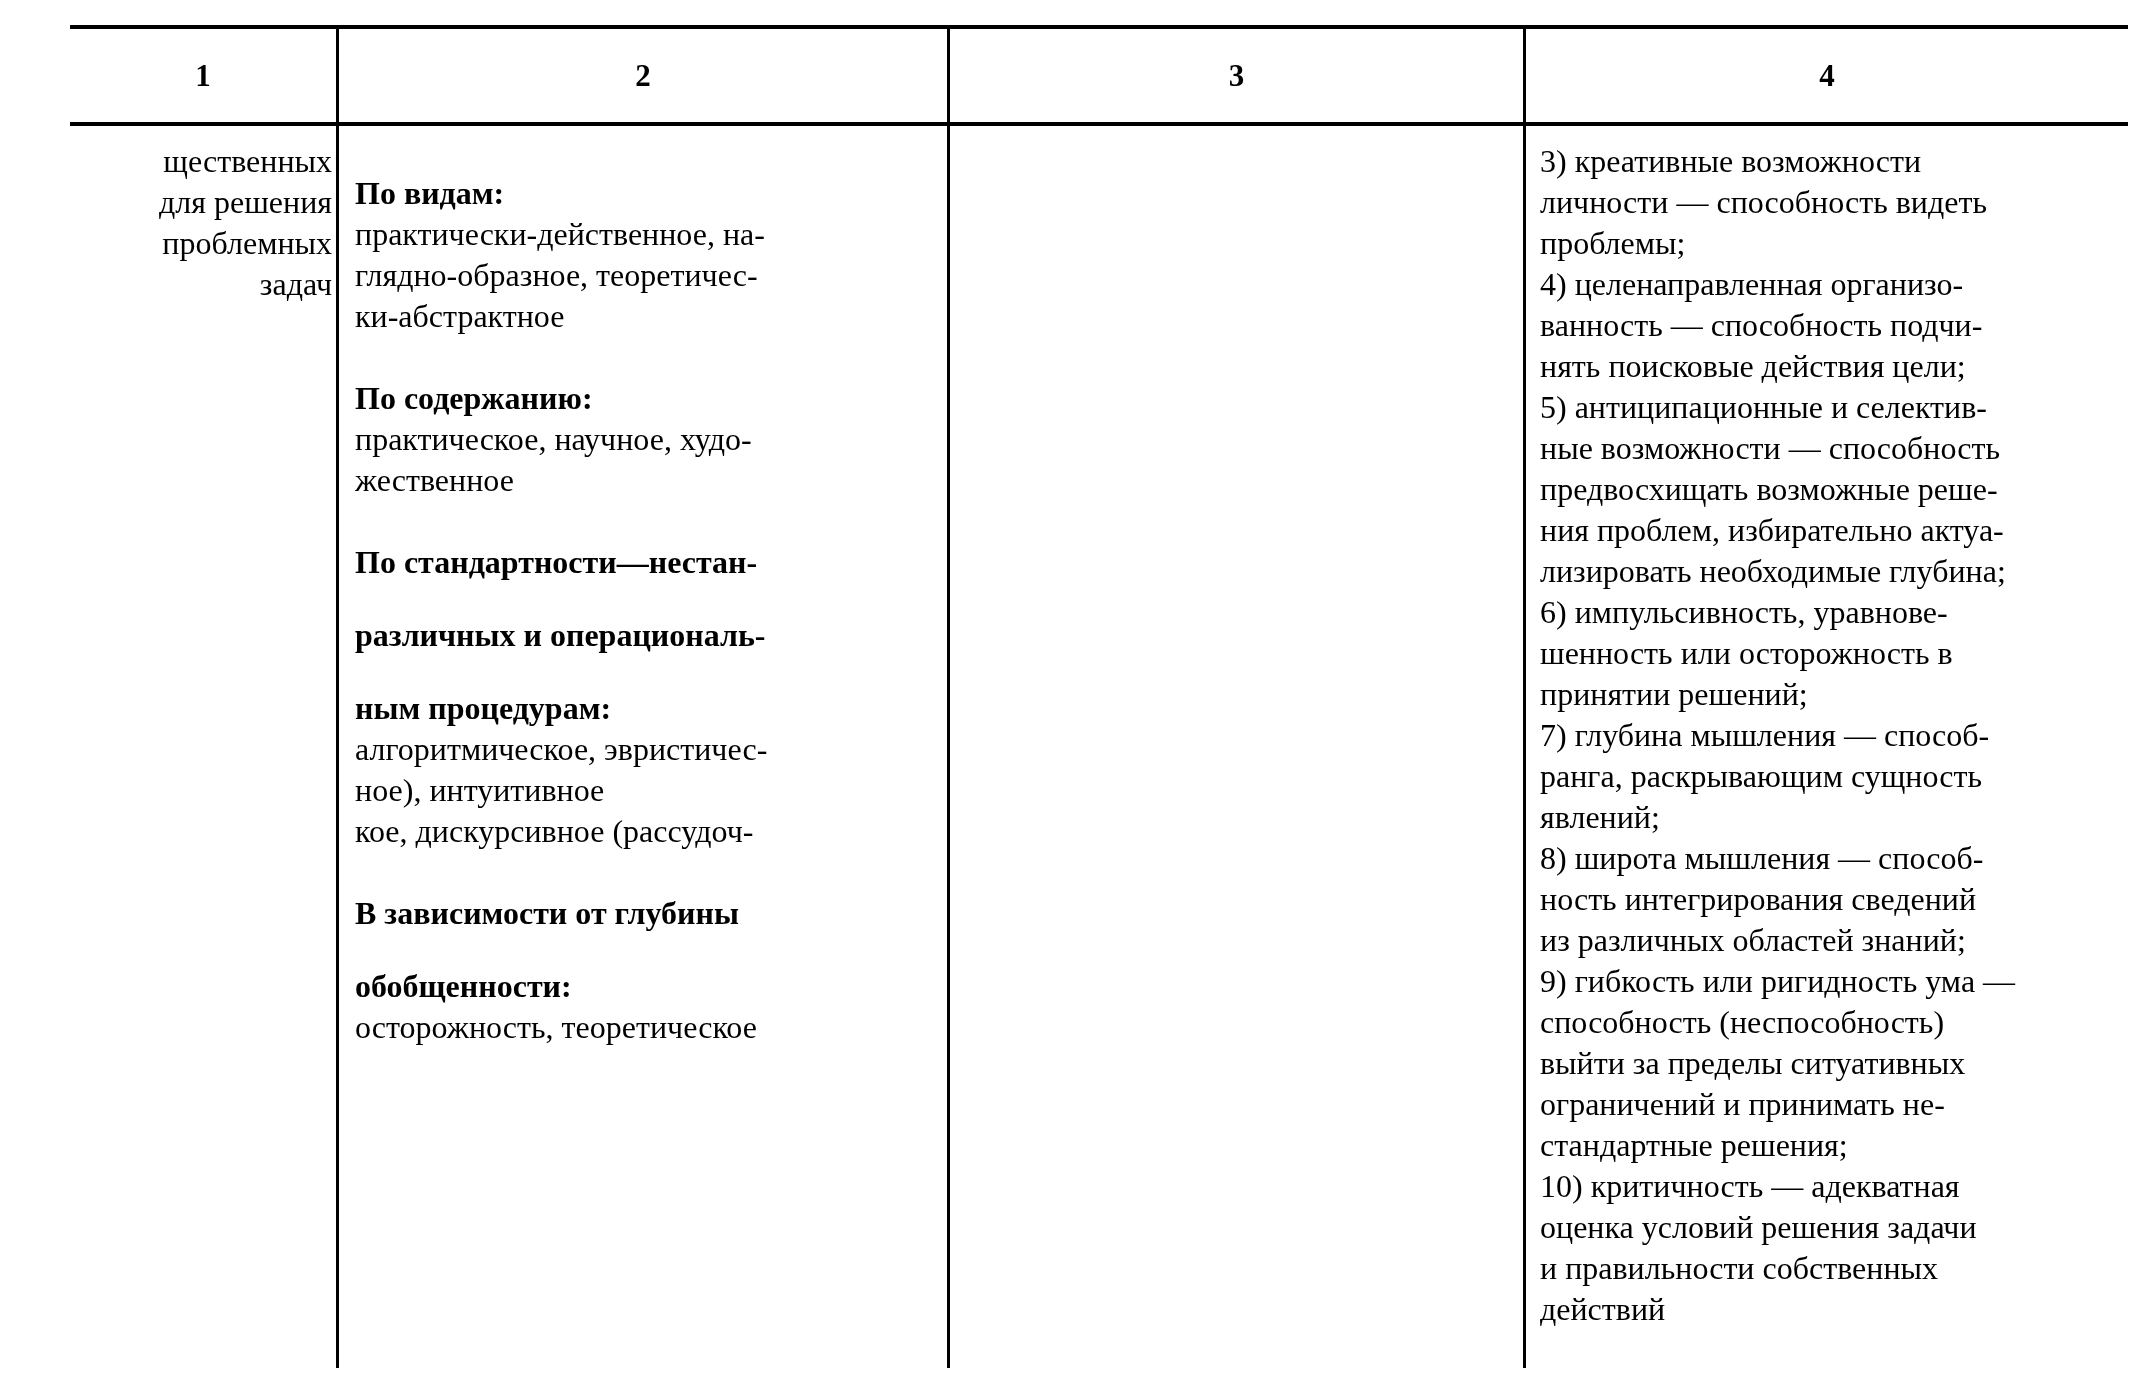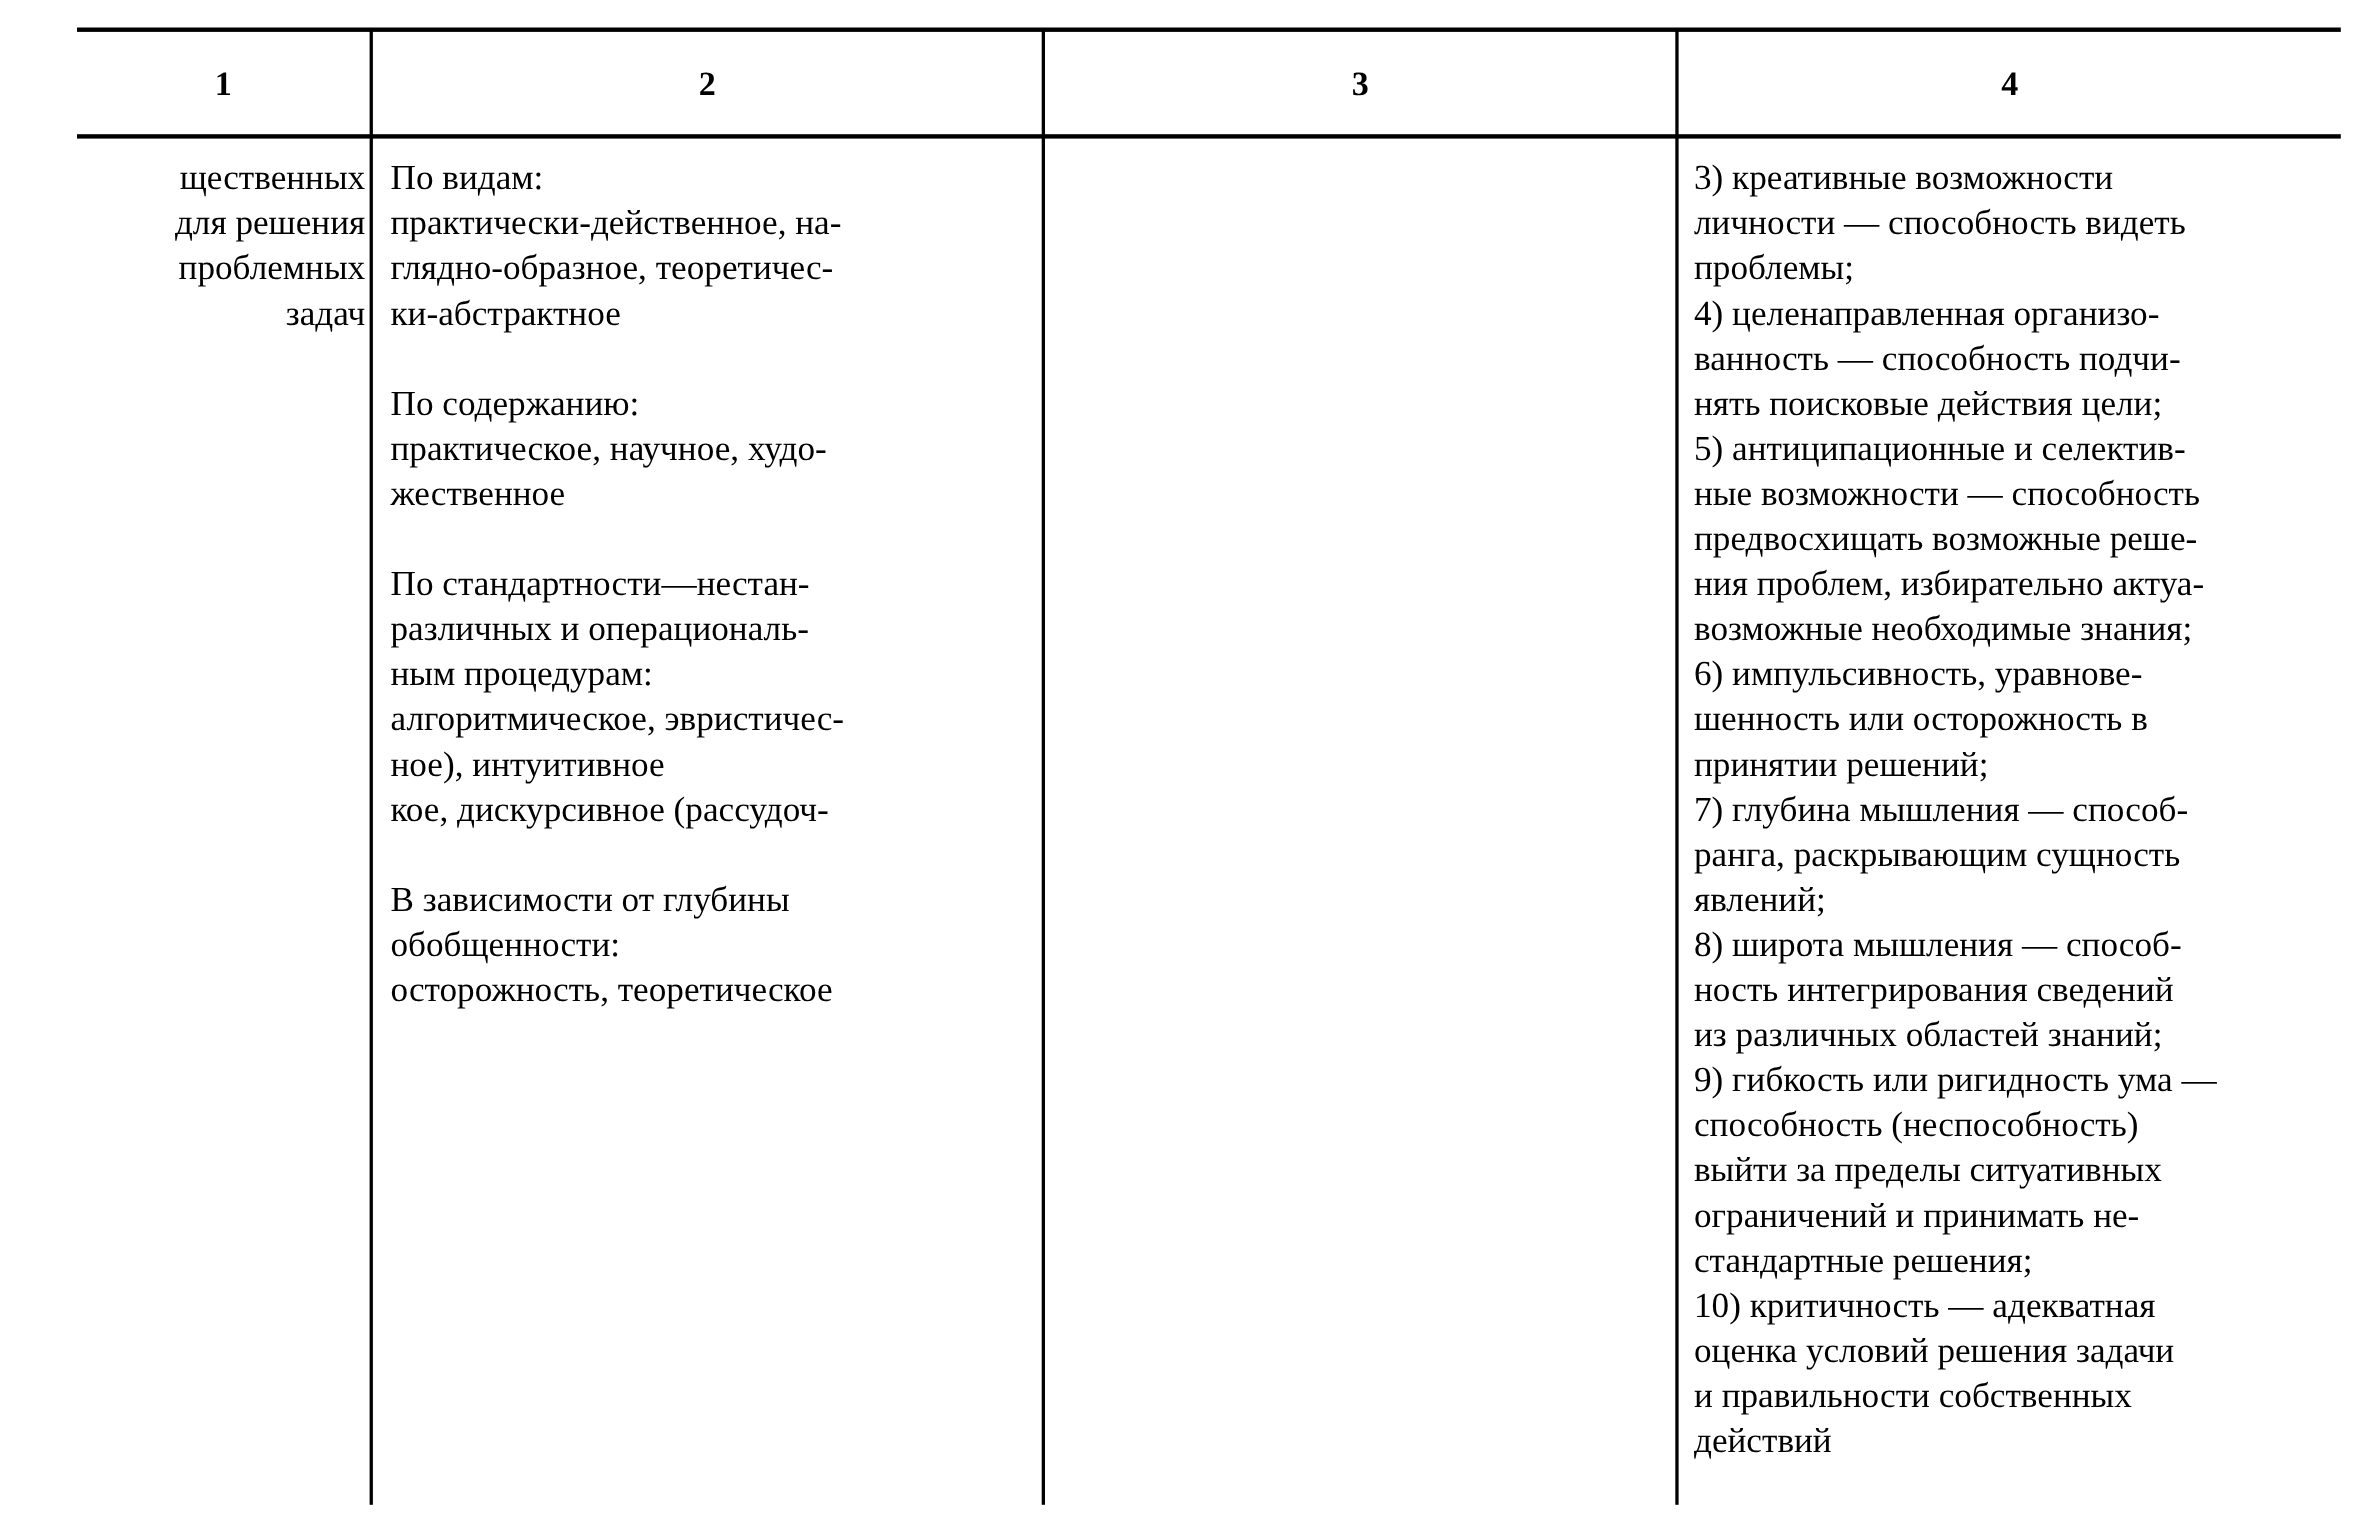--- a/index.html
+++ b/index.html
@@ -62,21 +62,21 @@
       line-height: 41px;
     }
     .col.c1 { left: 70px;   width: 262px; text-align: right; }
     .col.c2 { left: 355px;  width: 590px; }
     .col.c3 { left: 965px;  width: 550px; }
     .col.c4 { left: 1540px; width: 590px; }
 
     .line { white-space: nowrap; display: block; height: 41px; }
     .section { margin-bottom: 41px; }
     .section:last-child { margin-bottom: 0; }
-    .heading { font-weight: normal; }
+    .heading { font-weight: bold; margin-top: 32px; }
   </style>
 </head>
 <body>
 
 <div class="page">
 
   <div class="rule top"></div>
   <div class="rule header-bottom"></div>
   <div class="vline v1"></div>
   <div class="vline v2"></div>
@@ -127,21 +127,21 @@
     <span class="line">3) креативные возможности</span>
     <span class="line">личности — способность видеть</span>
     <span class="line">проблемы;</span>
     <span class="line">4) целенаправленная организо-</span>
     <span class="line">ванность — способность подчи-</span>
     <span class="line">нять поисковые действия цели;</span>
     <span class="line">5) антиципационные и селектив-</span>
     <span class="line">ные возможности — способность</span>
     <span class="line">предвосхищать возможные реше-</span>
     <span class="line">ния проблем, избирательно актуа-</span>
-    <span class="line">возможные необходимые знания;</span>
+    <span class="line">лизировать необходимые глубина;</span>
     <span class="line">6) импульсивность, уравнове-</span>
     <span class="line">шенность или осторожность в</span>
     <span class="line">принятии решений;</span>
     <span class="line">7) глубина мышления — способ-</span>
     <span class="line">ранга, раскрывающим сущность</span>
     <span class="line">явлений;</span>
     <span class="line">8) широта мышления — способ-</span>
     <span class="line">ность интегрирования сведений</span>
     <span class="line">из различных областей знаний;</span>
     <span class="line">9) гибкость или ригидность ума —</span>

